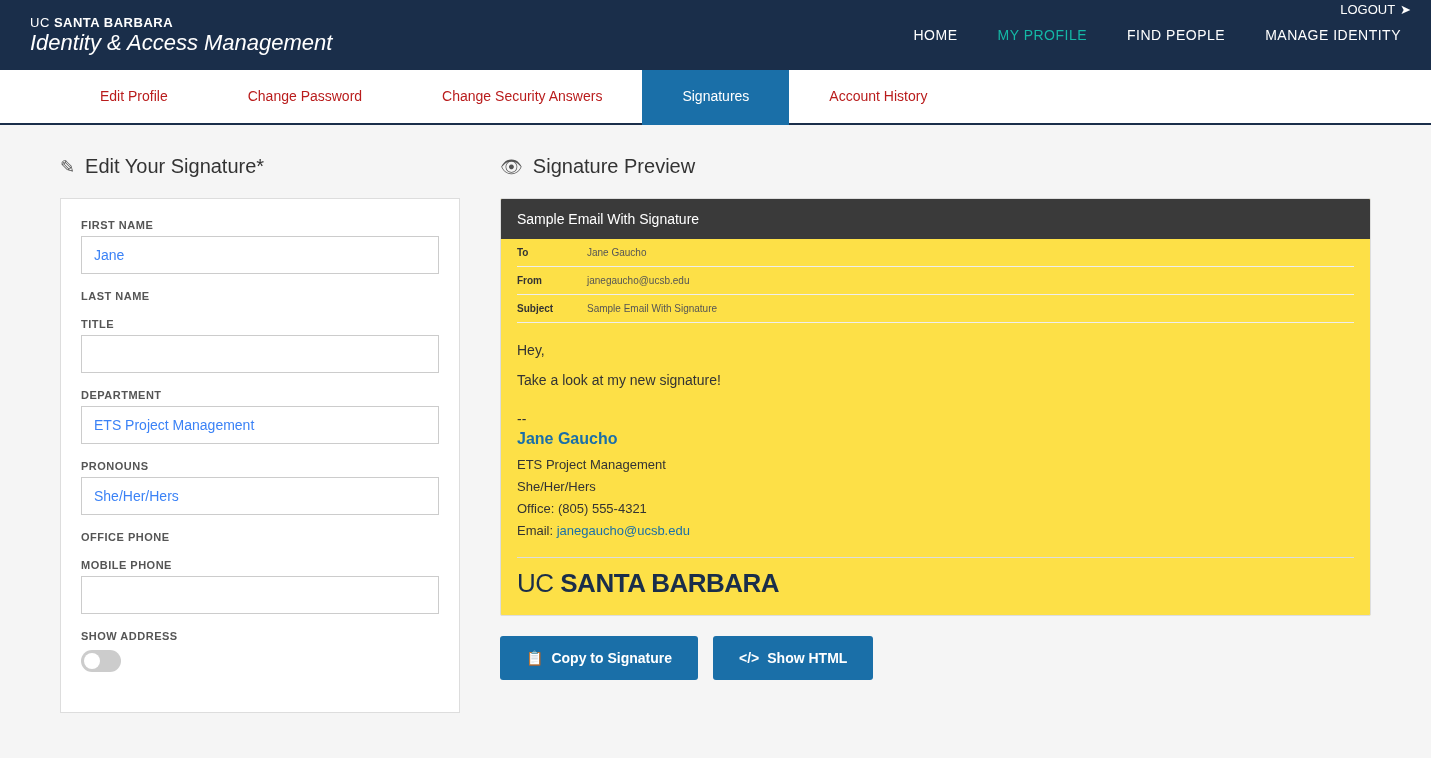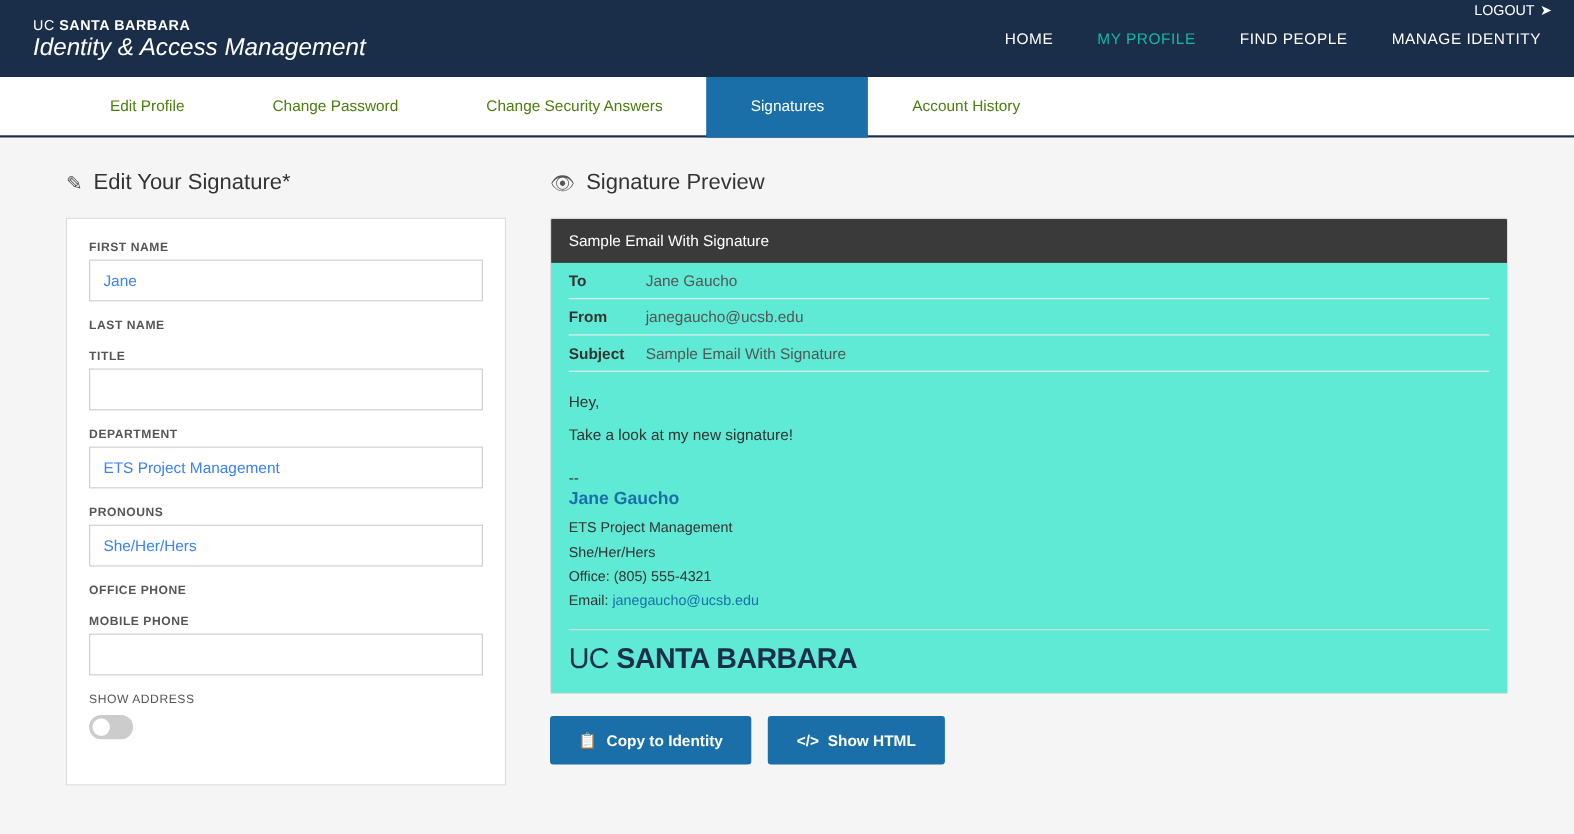--- a/index.html
+++ b/index.html
@@ -40,21 +40,21 @@
     
     .subnav {
       background: white;
       border-bottom: 2px solid #1a2e4a;
       display: flex;
       padding: 0 60px;
     }
     .subnav-tab {
       padding: 18px 40px;
       font-size: 14px;
-      color: #4d7c0f;
+      color: #b91c1c;
       cursor: pointer;
       text-decoration: none;
       border-bottom: 3px solid transparent;
       margin-bottom: -2px;
     }
     .subnav-tab.active {
       background: #1a6fa8;
       color: white;
       border-bottom: 3px solid #1a6fa8;
     }
@@ -93,21 +93,21 @@
       padding: 10px 12px;
       border: 1px solid #ccc;
       font-size: 14px;
       color: #3b82f6;
       background: white;
       outline: none;
     }
 
     .show-address-label {
       font-size: 11px;
-      font-weight: normal;
+      font-weight: bold;
       color: #555;
       margin-bottom: 8px;
       letter-spacing: 0.5px;
       display: block;
     }
 
     
     .toggle {
       position: relative;
       display: inline-block;
@@ -136,39 +136,39 @@
       font-size: 20px;
       color: #333;
       margin-bottom: 20px;
       display: flex;
       align-items: center;
       gap: 10px;
     }
     .eye-icon { font-size: 18px; color: #555; }
 
     .email-preview {
-      background: #5eead4;
+      background: #fde047;
       border: 1px solid #ddd;
       border-radius: 2px;
       overflow: hidden;
       margin-bottom: 20px;
     }
     .email-header-bar {
       background: #3a3a3a;
       color: white;
       padding: 12px 16px;
       font-size: 14px;
     }
     .email-meta { padding: 0 16px; }
     .email-meta-row {
       display: flex;
       align-items: center;
       padding: 8px 0;
       border-bottom: 1px solid #eee;
-      font-size: 14px;
+      font-size: 10px;
       color: #555;
     }
     .email-meta-row .meta-label { font-weight: bold; color: #333; width: 70px; flex-shrink: 0; }
     .email-meta-row .meta-value { color: #555; }
     .email-body { padding: 16px; }
     .email-body-text { font-size: 14px; color: #333; line-height: 1.6; }
     .email-sig { margin-top: 16px; font-size: 14px; }
     .sig-name { color: #1a6fa8; font-size: 16px; font-weight: bold; margin-bottom: 6px; }
     .sig-details { color: #333; font-size: 13px; line-height: 1.7; }
     .sig-email-link { color: #1a6fa8; text-decoration: none; }
@@ -327,21 +327,21 @@
               <span>UC </span><strong>SANTA BARBARA</strong>
             </div>
           </div>
         </div>
       </div>
     </div>
 
     <div class="action-buttons">
       <button class="btn btn-primary">
         <span>📋</span>
-        <span>Copy to Identity</span>
+        <span>Copy to Signature</span>
       </button>
       <button class="btn btn-primary">
         <span>&lt;/&gt;</span>
         <span>Show HTML</span>
       </button>
     </div>
   </div>
 
 </div>
 

